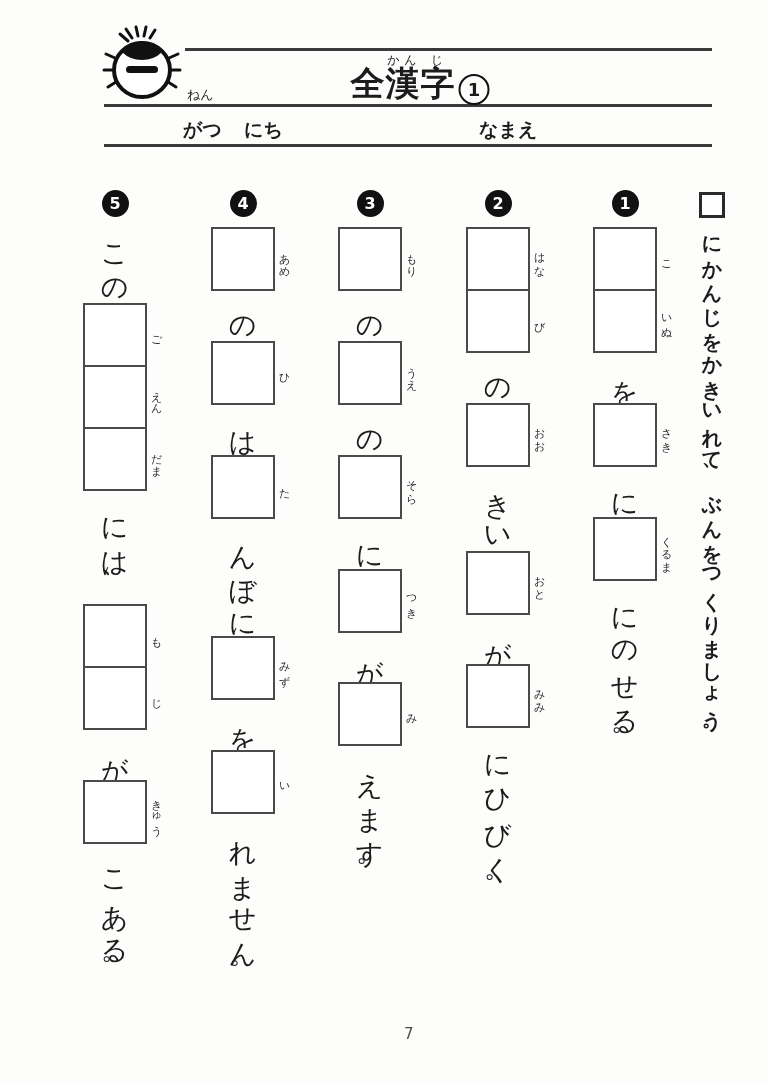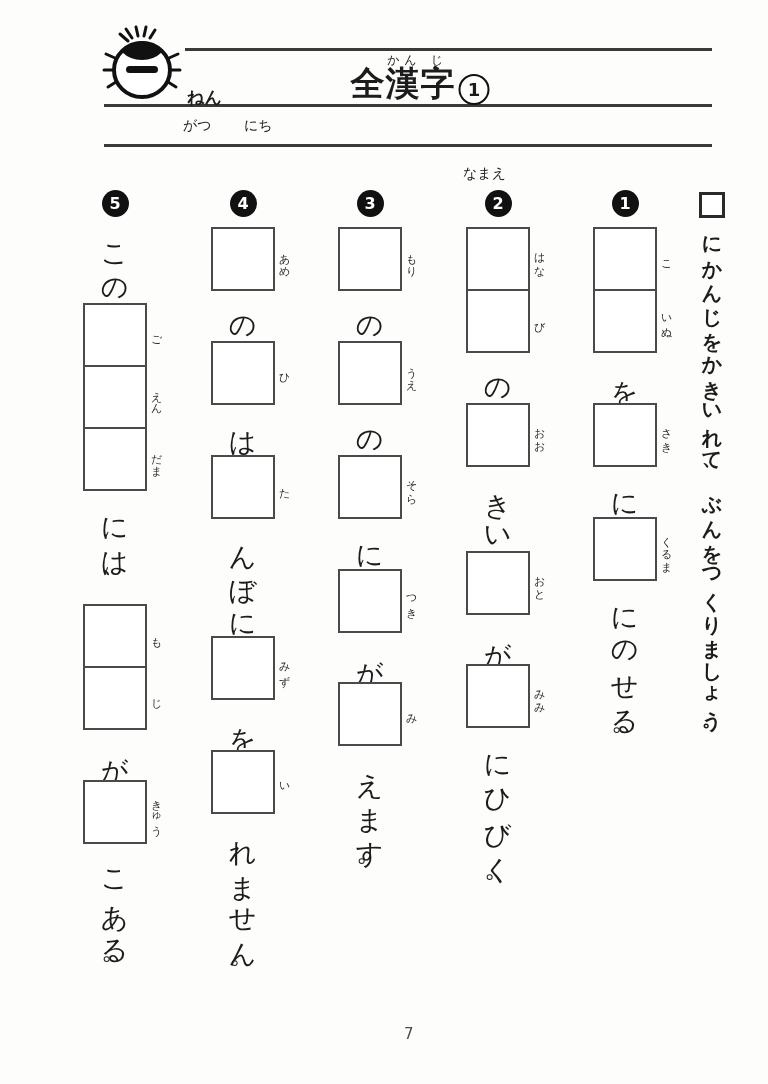--- a/index.html
+++ b/index.html
@@ -7,31 +7,31 @@
     width:768px;height:1084px;position:relative;background:#fdfdfc;
     font-family:"DejaVu Sans",sans-serif;color:#1c1c1c;overflow:hidden;
   }
   .hline{position:absolute;height:3px;background:#3a3a3a;}
   #line1{top:48px;left:185px;width:527px;}
   #line2{top:104px;left:104px;width:608px;}
   #line3{top:144px;left:104px;width:608px;}
 
   
   #grade-icon{position:absolute;left:102px;top:24px;}
-  #grade-label{position:absolute;left:187px;top:86px;font-size:17px;font-weight:bold;text-align:center;}
+  #grade-label{position:absolute;left:187px;top:86px;font-size:13px;font-weight:normal;text-align:center;}
   #worksheet-title{position:absolute;left:420px;top:54px;transform:translateX(-50%);
     font-size:34px;font-weight:bold;white-space:nowrap;display:flex;align-items:flex-end;gap:1px;}
   #worksheet-title ruby{ruby-position:over;}
   #worksheet-title rt{font-size:12px;font-weight:normal;letter-spacing:1px;}
   .circled-num{display:inline-flex;width:27px;height:27px;border:2px solid #111;border-radius:50%;
     align-items:center;justify-content:center;font-size:18px;font-weight:bold;margin-left:3px;margin-bottom:2px;}
-  .date-label{position:absolute;top:117px;font-size:14px;font-weight:normal;text-align:center;}
+  .date-label{position:absolute;top:117px;font-size:19px;font-weight:bold;text-align:center;}
   #month-label{left:183px;}
   #day-label{left:244px;}
-  #name-label{left:463px;margin-top:48px;}
+  #name-label{left:479px;}
 
   
   .excol{position:absolute;top:190px;width:64px;display:flex;flex-direction:column;align-items:center;gap:8px;}
   .num-badge{width:27px;height:27px;border-radius:50%;background:#111;color:#fff;display:flex;
     align-items:center;justify-content:center;font-size:16px;font-weight:bold;margin-bottom:2px;}
   .box-group{position:relative;}
   .kbox{width:60px;height:60px;border:2px solid #4a4a4a;background:#fff;}
   .kbox + .kbox{margin-top:-2px;}
   .furi{position:absolute;left:67px;writing-mode:vertical-rl;text-orientation:upright;
     font-size:11px;line-height:1.05;color:#2a2a2a;transform:translateY(-50%);white-space:nowrap;}

